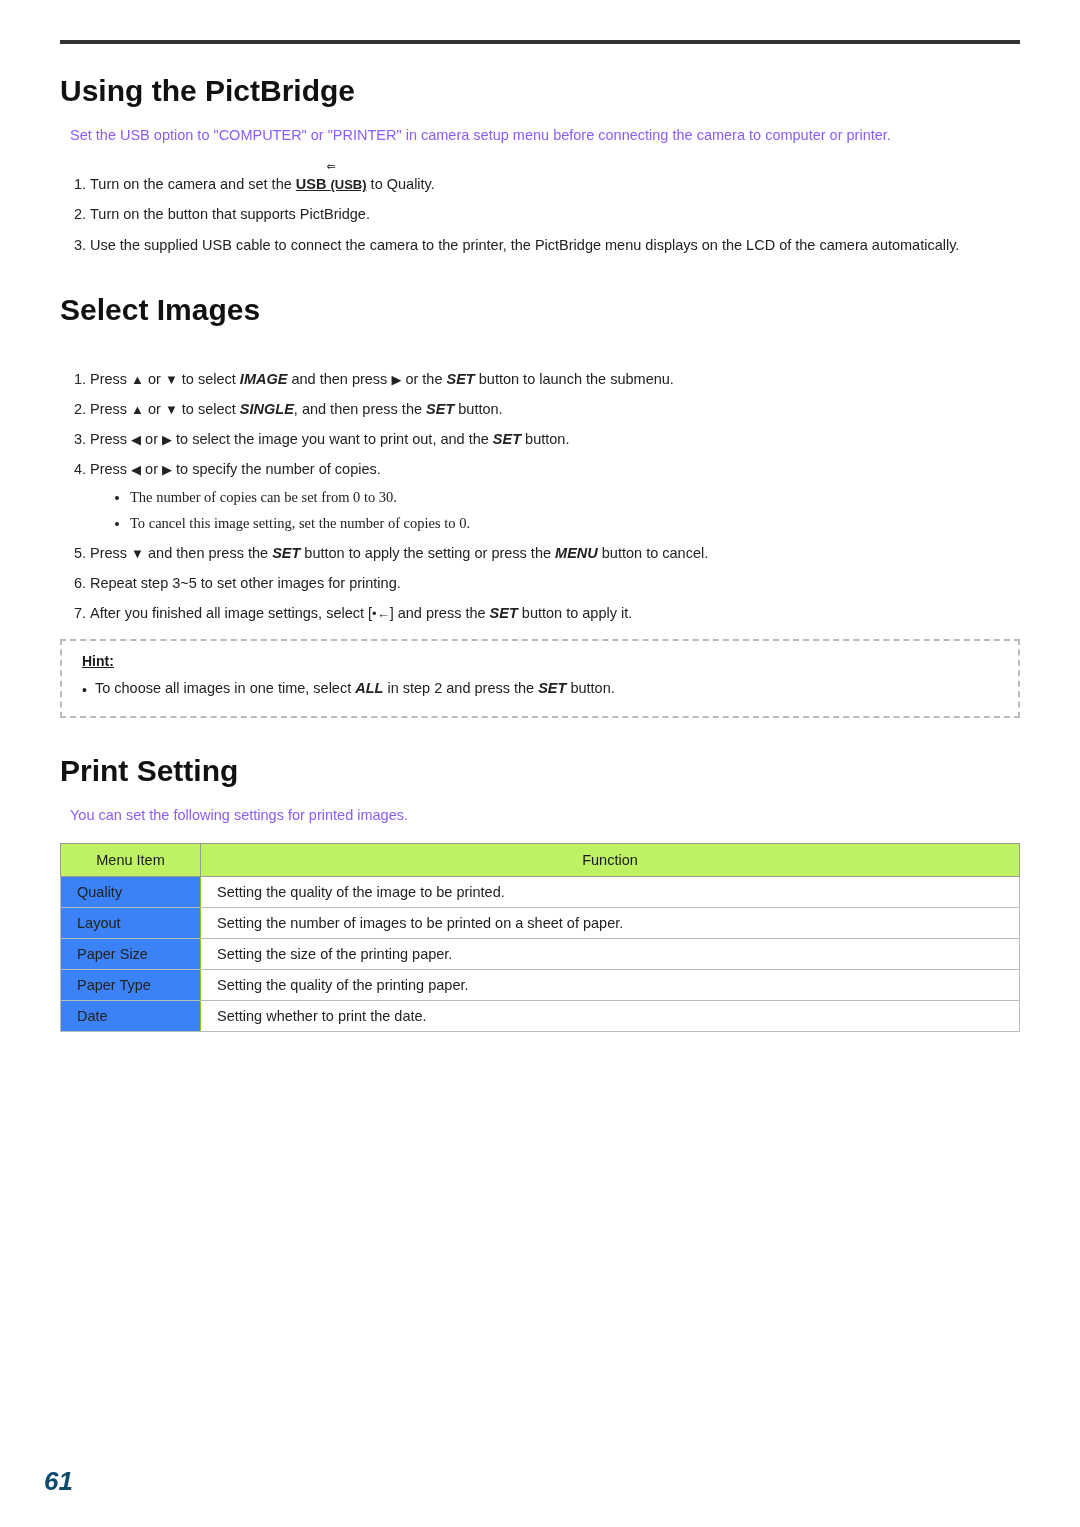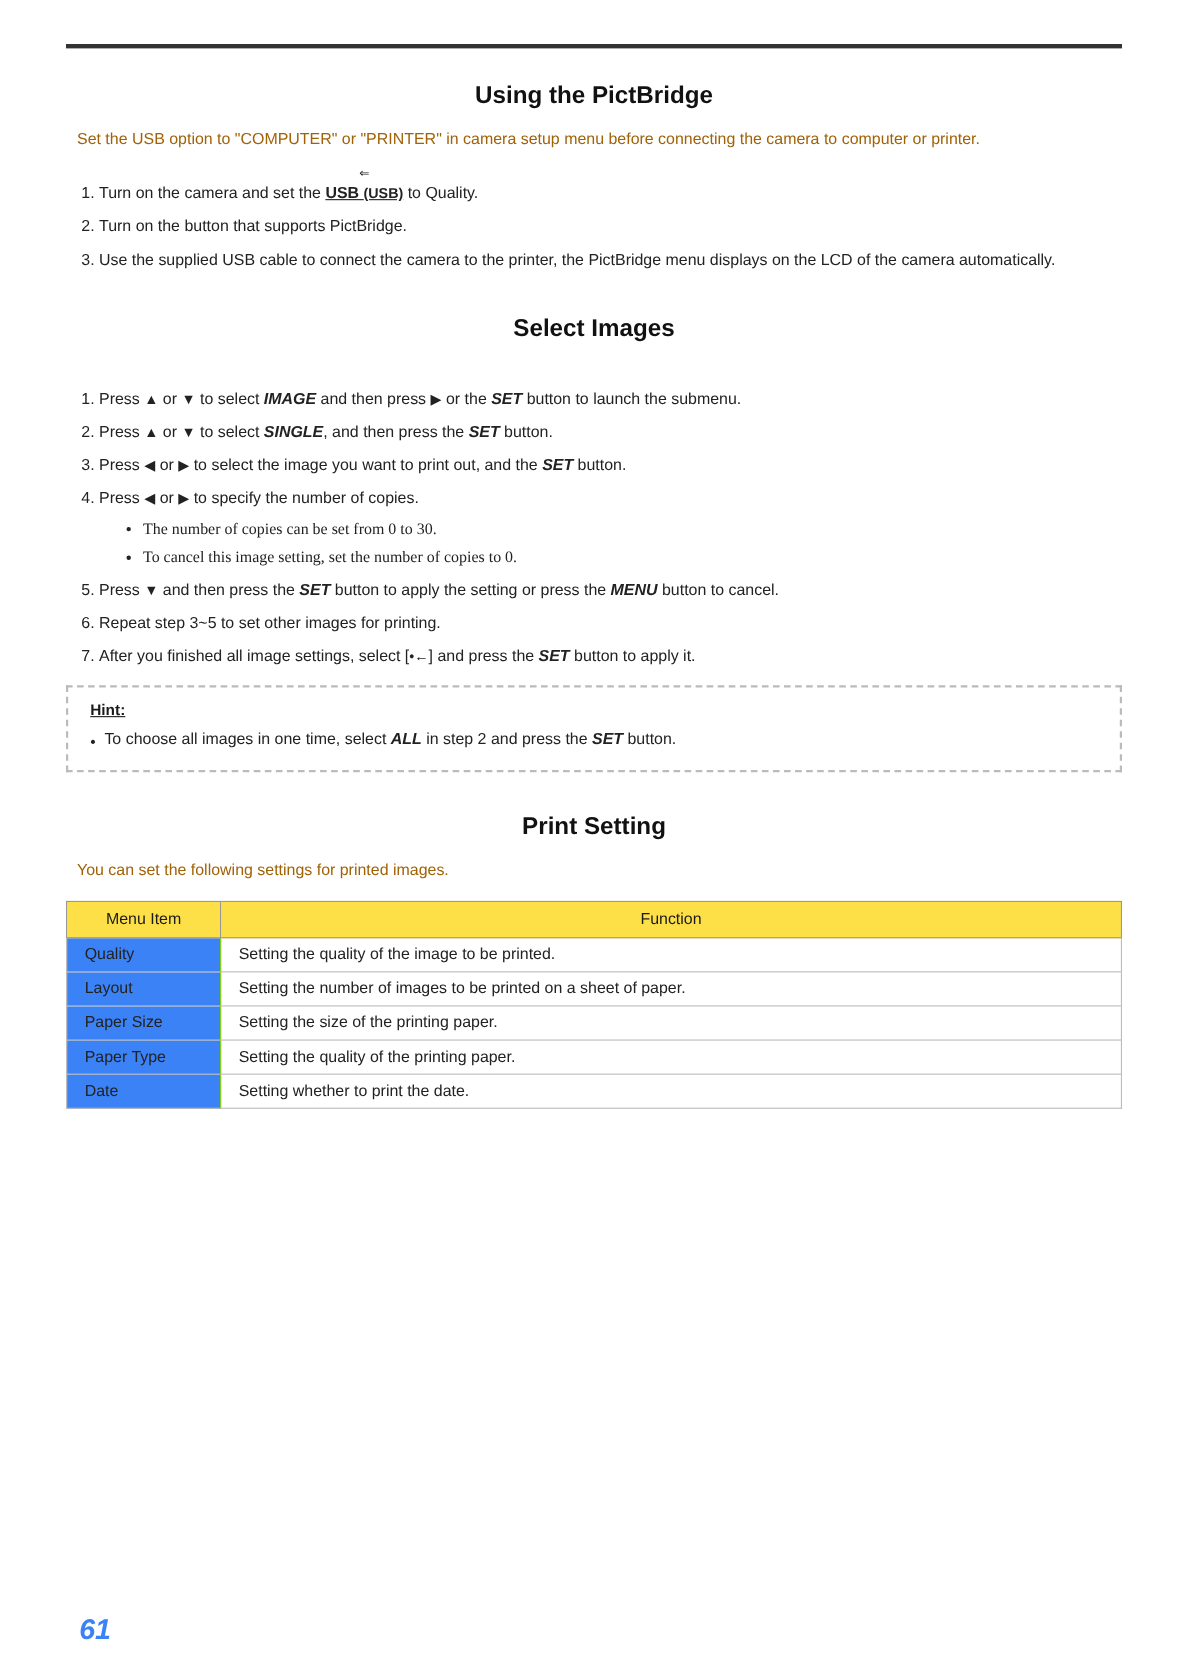--- a/index.html
+++ b/index.html
@@ -26,37 +26,36 @@
     }
 
     .top-border {
       width: 100%;
       height: 4px;
       background: #333;
       margin-bottom: 30px;
     }
 
     .section-title {
-      font-size: 22px;
+      font-size: 30px;
       font-weight: bold;
       margin-bottom: 16px;
       color: #111;
-      text-align: center;
     }
 
     .section {
       margin-bottom: 36px;
     }
 
     .section-intro {
       font-size: 14.5px;
       line-height: 1.6;
       margin-bottom: 14px;
       margin-left: 10px;
-      color: #a16207;
+      color: #8b5cf6;
     }
 
     .ordered-list {
       margin-left: 30px;
       margin-top: 8px;
     }
 
     .ordered-list li {
       font-size: 14.5px;
       line-height: 1.6;
@@ -144,21 +143,21 @@
 
     
     .print-table {
       width: 100%;
       border-collapse: collapse;
       margin-top: 16px;
       font-size: 14.5px;
     }
 
     .print-table thead tr {
-      background: #fde047;
+      background: #bef264;
       padding-left: 38px;
     }
 
     .print-table th {
       padding: 8px 16px;
       font-weight: normal;
       text-align: left;
       border: 1px solid #999;
       font-size: 14.5px;
     }
@@ -180,25 +179,25 @@
     }
 
     .print-table td:first-child {
       border-right: 1px solid #84cc16;
       background: #3b82f6;
     }
 
     .page-number {
       position: absolute;
       bottom: 30px;
-      left: 72px;
+      left: 44px;
       font-size: 26px;
       font-style: italic;
       font-weight: bold;
-      color: #3b82f6;
+      color: #0c4a6e;
     }
 
     .select-images-section {
       margin-top: 10px;
     }
 
     .hint-box-dashed {
       border-top: 2px dashed #bbb;
       border-bottom: 2px dashed #bbb;
       border-left: 2px dashed #bbb;

